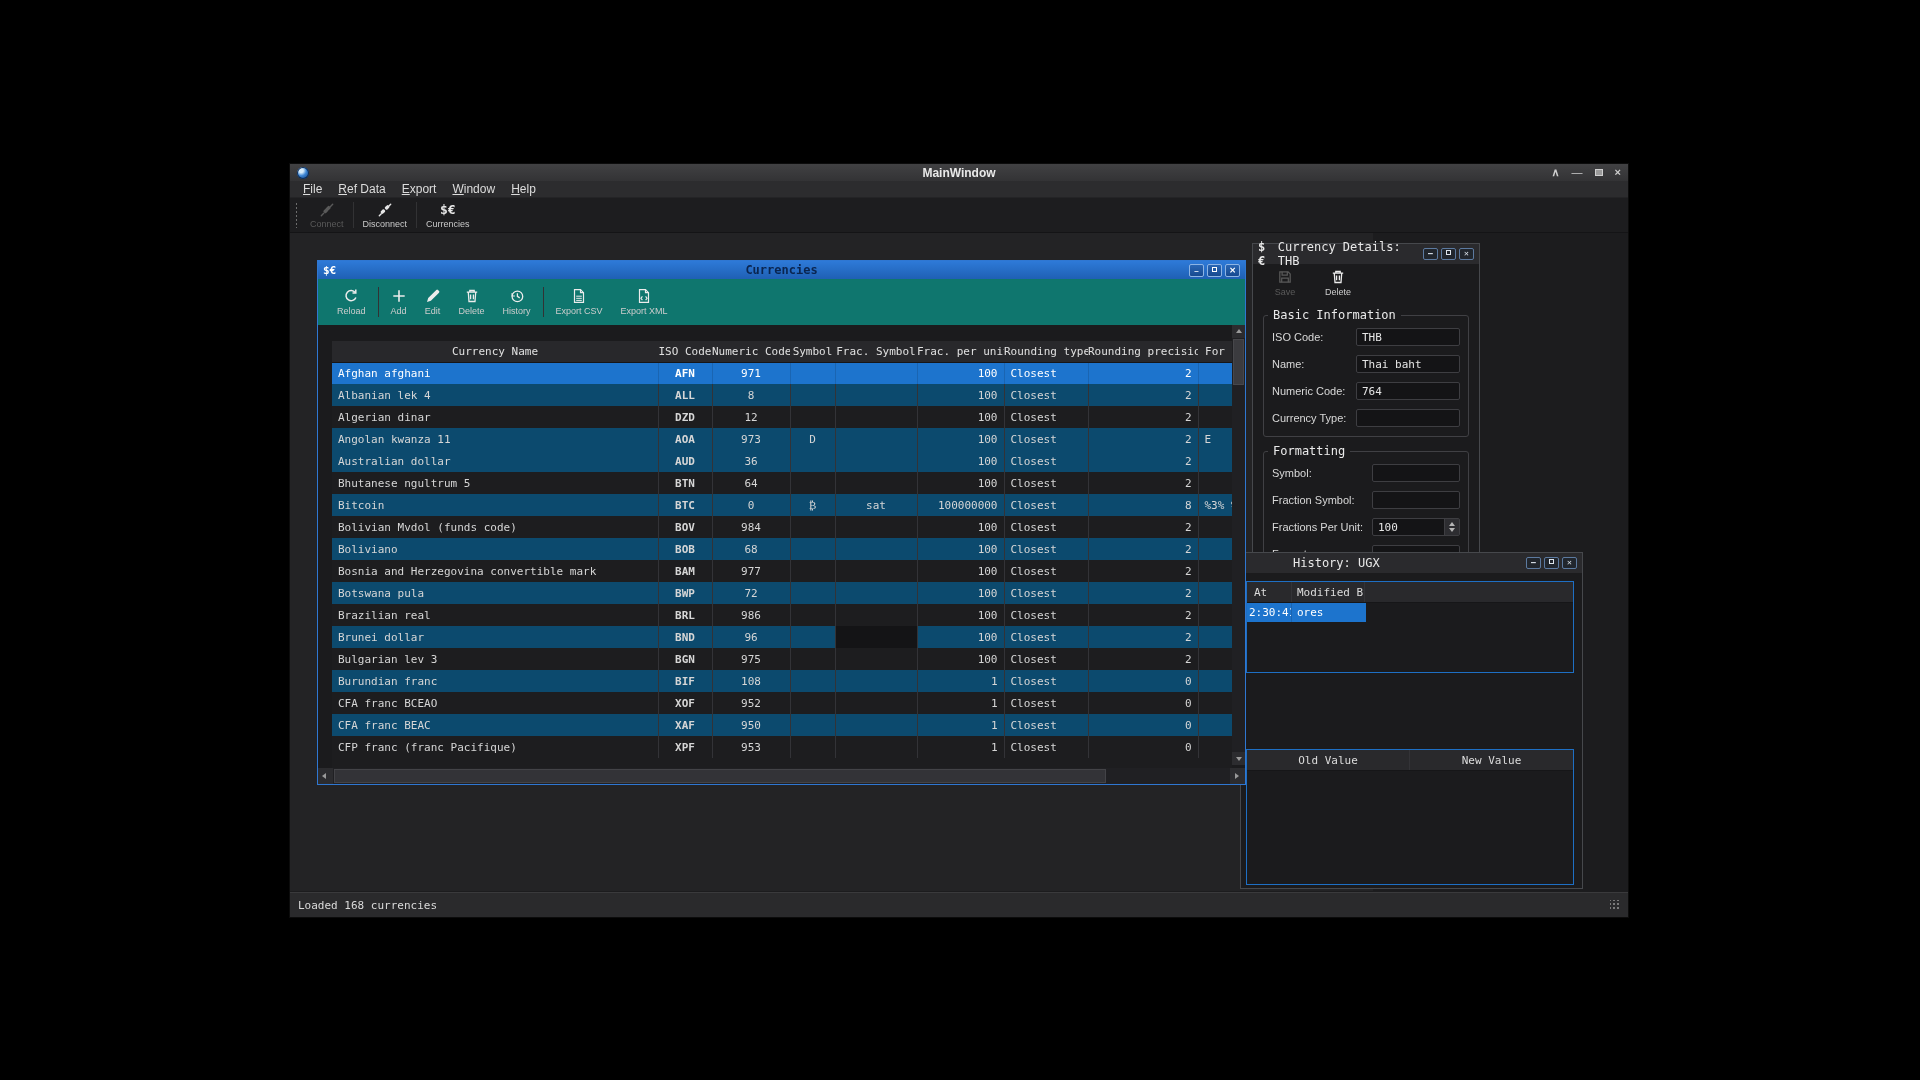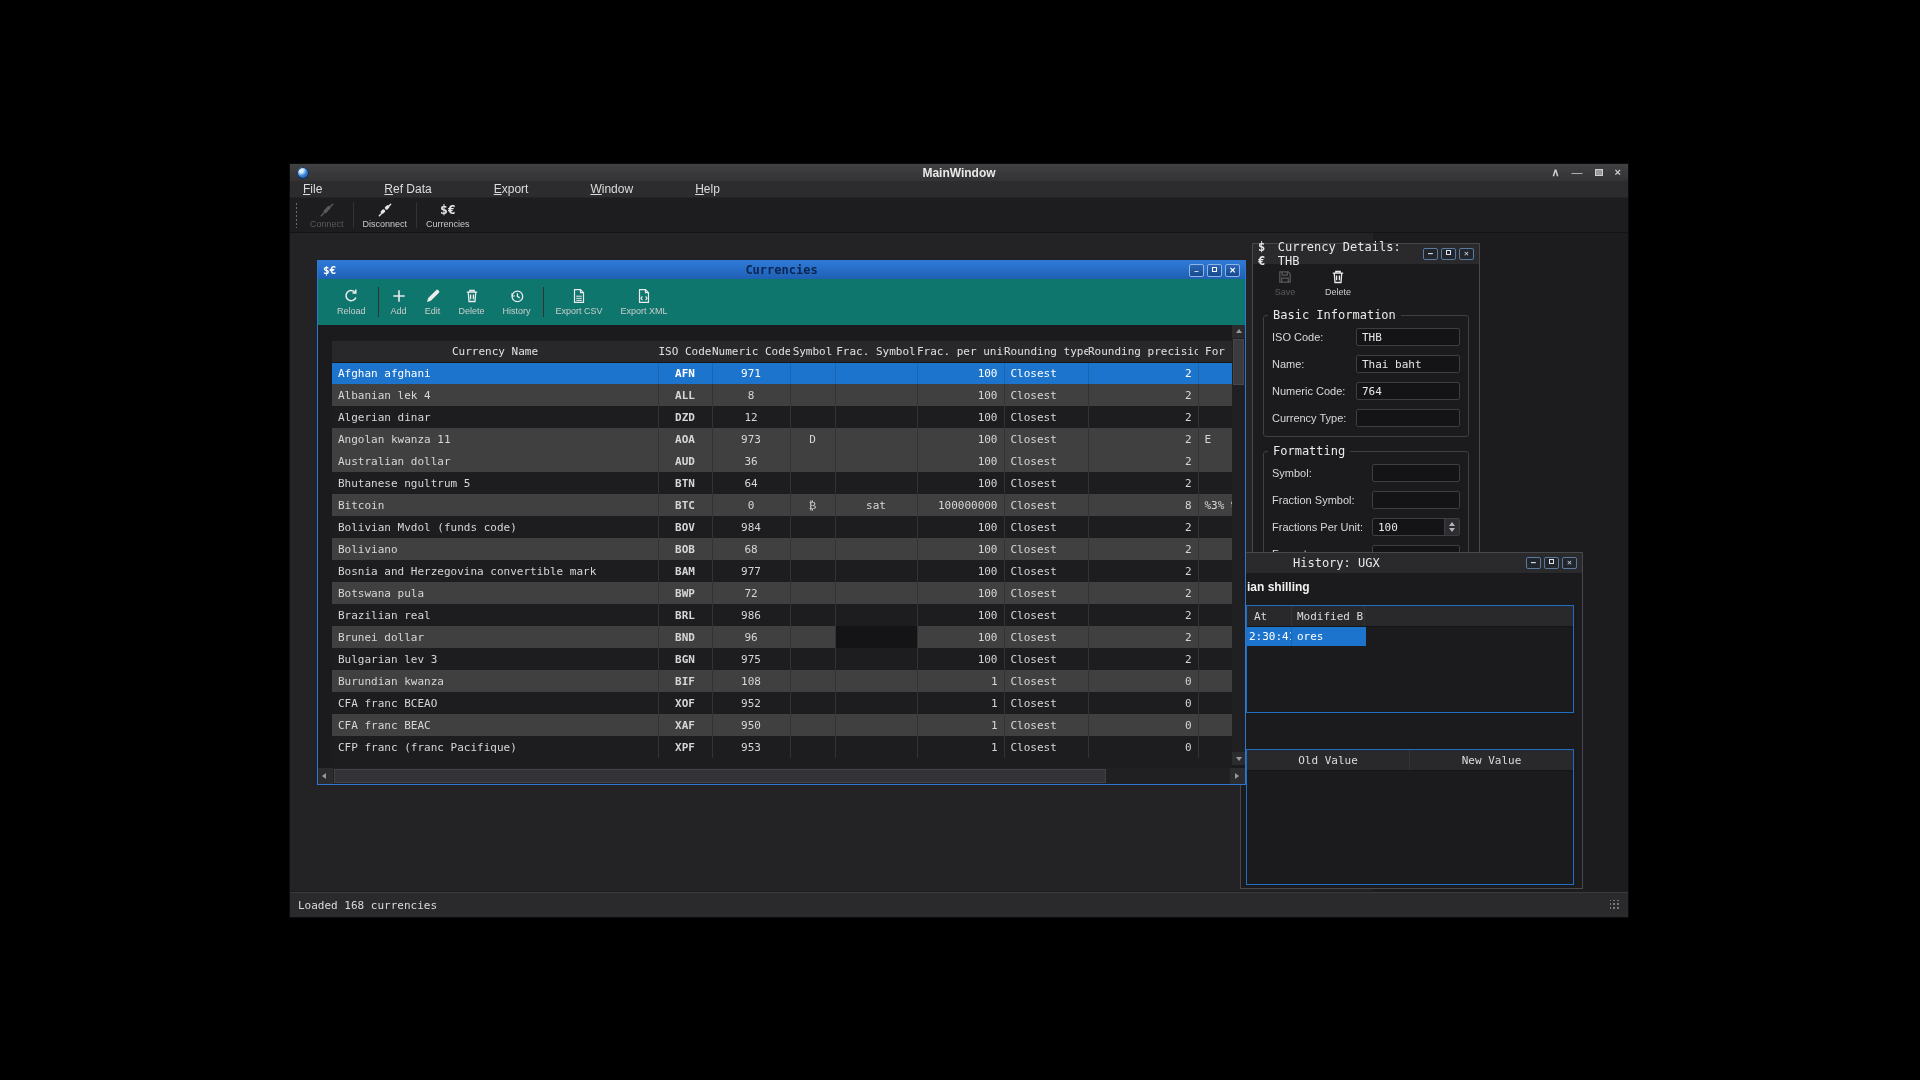--- a/index.html
+++ b/index.html
@@ -18,21 +18,21 @@
               box-shadow:inset 0 0 0 1px #0e2c55; }
   .tb-title { position:absolute; left:0; right:0; text-align:center;
               font-size:12px; font-weight:bold; color:#e9e9e9; }
   .tb-ctrls { margin-left:auto; display:flex; align-items:center; gap:12px; z-index:2; }
   .tb-ctrls span { color:#cfcfcf; font-size:11px; line-height:11px; cursor:default; }
   .glyph-shade { font-weight:bold; font-size:9px; }
   .glyph-max { display:inline-block; width:8px; height:7px; border:1px solid #cfcfcf; background:#9a9a9a; }
   .glyph-close { font-weight:bold; font-size:13px; }
 
   .menubar { height:17px; background:#2c2c2e; display:flex; align-items:center; padding:0 5px;
-             font-size:12px; color:#dcdcdc; border-bottom:1px solid #242426;gap:46px; }
+             font-size:12px; color:#dcdcdc; border-bottom:1px solid #242426; }
   .menu-item { padding:0 8px; height:17px; line-height:17px; }
   .menu-item .u { text-decoration:underline; }
 
   .main-toolbar { height:35px; background:#1d1d1f; border-bottom:1px solid #141416;
                   display:flex; align-items:center; padding:0 3px; }
   .tb-handle { width:5px; height:26px; margin:0 4px 0 1px;
                background-image:radial-gradient(#6d6d6d 30%, transparent 32%);
                background-size:5px 4px; }
   .tb-btn { display:flex; flex-direction:column; align-items:center; justify-content:center;
             min-width:46px; padding:2px 7px; color:#e6e6e6; }
@@ -77,21 +77,21 @@
   .cwt-sep { width:1px; height:30px; background:#323234; margin:0 3px; }
 
   .table-wrap { position:absolute; left:14px; top:80px; width:900px; height:440px; overflow:hidden;
                 background:#1d1d1f; font-family:"DejaVu Sans Mono", monospace; font-size:11px; }
   table.cur { border-collapse:collapse; table-layout:fixed; width:900px; }
   table.cur th { height:21px; background:#28282b; color:#e0e0e0; font-weight:normal; font-size:11px;
                  border-bottom:1px solid #161618; overflow:hidden; white-space:nowrap; }
   table.cur td { height:22px; padding:0 6px; color:#d6d6d6; border-right:1px solid #333337;
                  overflow:hidden; white-space:nowrap; }
   tr.dark  { background:#1d1d1f; }
-  tr.light { background:#404040; }
+  tr.light { background:#0c4a6e; }
   tr.selected { background:#1d74cd; }
   tr.selected td { color:#fff; border-right-color:#1a65b2; }
   .c-iso { font-weight:bold; text-align:center; color:#f2f2f2; }
   .c-center { text-align:center; }
   .c-right { text-align:right; }
   .cell-dark { background:#141416; }
 
   .vscroll { position:absolute; right:0; top:64px; width:13px; height:440px; background:#202023; }
   .vs-arrow { position:absolute; left:0; width:13px; height:13px; background:#2c2c2f; }
   .vs-up { top:0; } .vs-down { bottom:0; }
@@ -136,21 +136,21 @@
   .sp-down { width:0; height:0; border-left:3.5px solid transparent; border-right:3.5px solid transparent;
              border-top:4px solid #b5b5b5; }
 
   
   .hw { left:950px; top:319px; width:343px; height:337px; z-index:2; }
   .hw .win-titlebar { padding-left:0; }
   .hw-title { margin-left:52px; }
   .hist-name { margin:7px 0 0 6px; font-size:12px; font-weight:bold; color:#f2f2f2; }
   .hist-box { position:absolute; left:5px; right:8px; border:1px solid #1e6fc4; background:#1b1b1d;
               overflow:hidden; font-family:"DejaVu Sans Mono", monospace; font-size:11px; }
-  .hb-changes { top:52px; height:108px; }
+  .hb-changes { top:28px; height:92px; }
   .hb-values  { top:196px; height:136px; }
   .h-header { display:flex; height:21px; background:#29292c; color:#dcdcdc;
               border-bottom:1px solid #161618; }
   .h-header .hc { line-height:21px; overflow:hidden; white-space:nowrap; }
   .hc1 { width:45px; padding-left:7px; border-right:1px solid #333337; }
   .hc2 { width:73px; padding-left:5px; border-right:1px solid #333337; }
   .h-selrow { display:flex; height:19px; width:119px; background:#1d74cd; color:#fff; }
   .h-selrow .hc { line-height:19px; overflow:hidden; white-space:nowrap; }
   .h-selrow .hc1 { padding-left:2px; border-right:1px solid #1a65b2; }
   .hv1, .hv2 { width:50%; text-align:center; line-height:20px; }
@@ -586,21 +586,21 @@
                   <td class="c-iso">BGN</td>
                   <td class="c-center">975</td>
                   <td class="c-center"></td>
                   <td class="c-center"></td>
                   <td class="c-right">100</td>
                   <td>Closest</td>
                   <td class="c-right">2</td>
                   <td></td>
                 </tr>
                 <tr class="light">
-                  <td>Burundian kwanza</td>
+                  <td>Burundian franc</td>
                   <td class="c-iso">BIF</td>
                   <td class="c-center">108</td>
                   <td class="c-center"></td>
                   <td class="c-center"></td>
                   <td class="c-right">1</td>
                   <td>Closest</td>
                   <td class="c-right">0</td>
                   <td></td>
                 </tr>
                 <tr class="dark">

